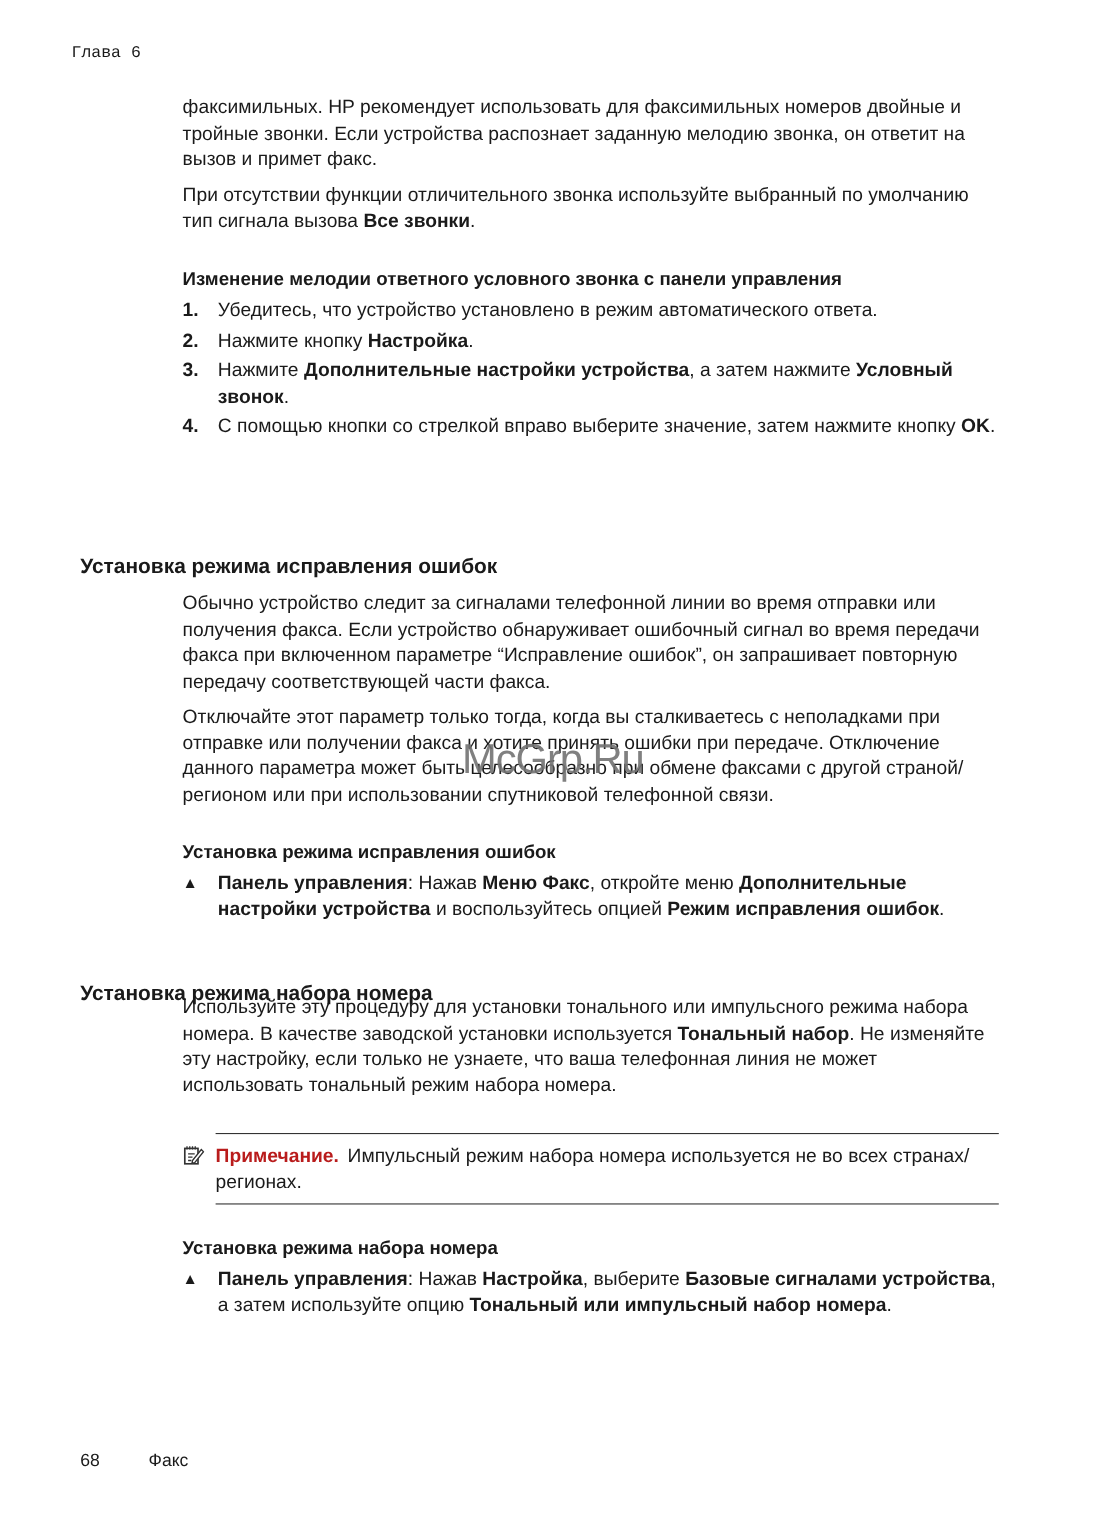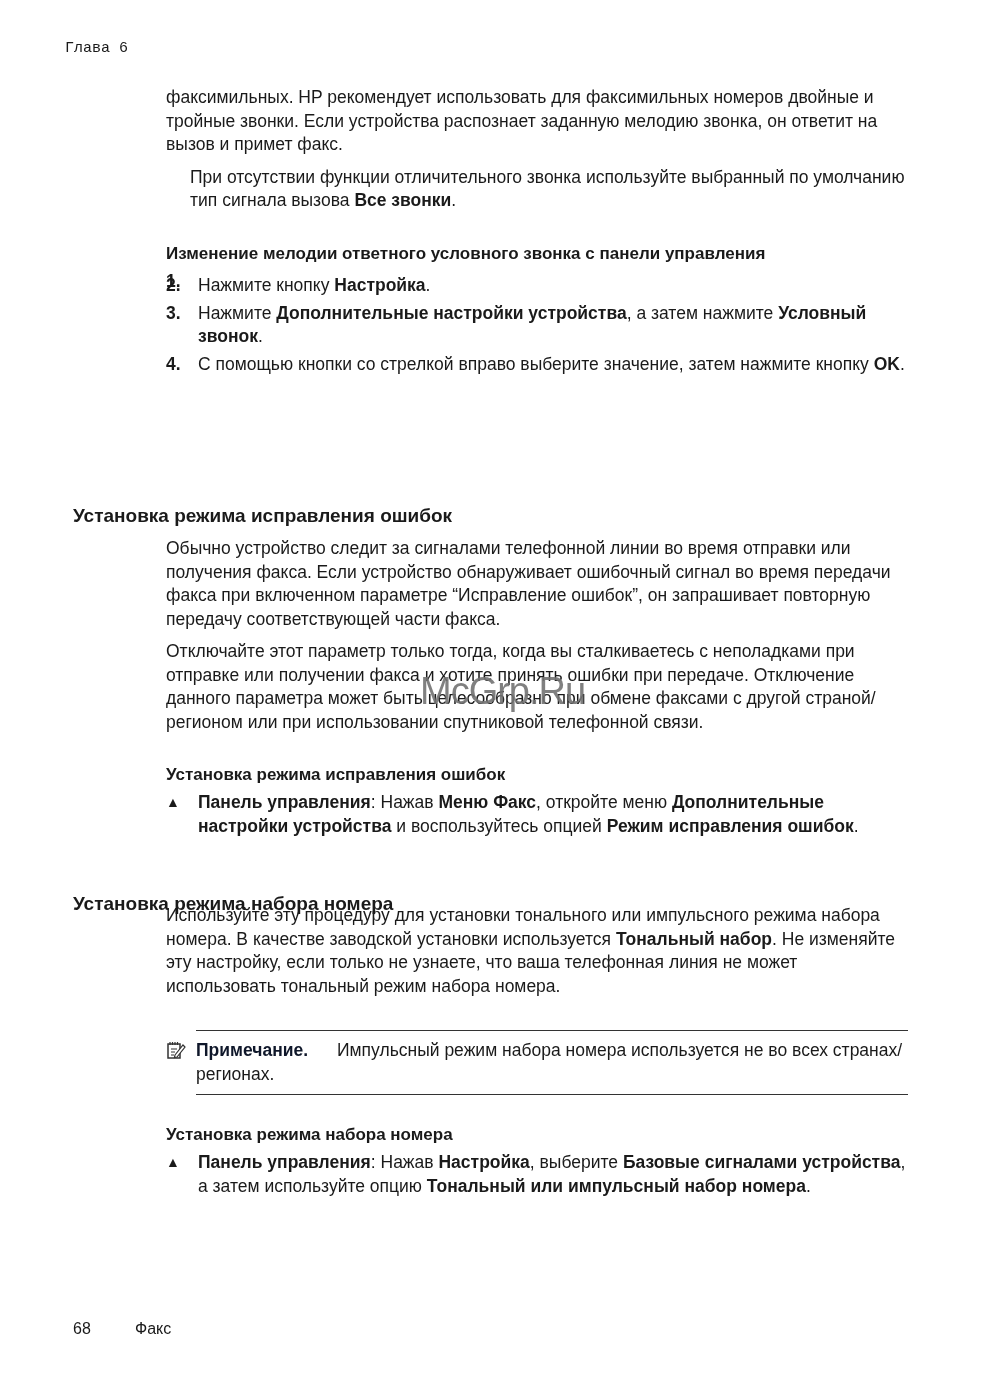--- a/index.html
+++ b/index.html
@@ -17,43 +17,44 @@
     .li { position: relative; padding-left: 32px; margin-bottom: 4px; }
     .li .num { position: absolute; left: 0; top: 0; font-weight: bold; }
     .li .sub { margin-top: 4px; }
     .tri { position: absolute; left: 0; top: 0; font-size: 14px; }
     .note {
       position: absolute; left: 196px; width: 712px;
       border-top: 1.5px solid #333; border-bottom: 1.5px solid #333;
       padding: 8px 0 8px 0; font-size: 17.5px; line-height: 23.5px;
     }
     .note-icon { position: absolute; left: -30px; top: 9px; width: 20px; height: 20px; }
-    .note-label { font-weight: bold; color: #0f172a; margin-right: 24px; }
+    .note-label { font-weight: bold; color: #b91c1c; margin-right: 3px; }
     .watermark {
       position: absolute; left: 420px; top: 670px; font-size: 38px; color: #737373;
       font-family: "Liberation Sans", sans-serif; opacity: 0.9; letter-spacing: -1px;
     }
     .footer-num { position: absolute; left: 73px; top: 1320px; font-size: 16px; }
     .footer-title { position: absolute; left: 135px; top: 1320px; font-size: 16px; }
   </style>
 </head>
 <body>
 
 <div class="page-header">Глава 6</div>
 
 <div class="block" style="top:86px;">
   <p>факсимильных. HP рекомендует использовать для факсимильных номеров двойные и тройные звонки. Если устройства распознает заданную мелодию звонка, он ответит на вызов и примет факс.</p>
-  <p style="margin-top:9px;margin-left:24px;"><span>При отсутствии функции отличительного звонка используйте выбранный по умолчанию тип сигнала вызова </span><b>Все звонки</b><span>.</span></p>
+  <p style="margin-top:9px;"><span>При отсутствии функции отличительного звонка используйте выбранный по умолчанию тип сигнала вызова </span><b>Все звонки</b><span>.</span></p>
 </div>
 
 <div class="h3" style="top:244px;">Изменение мелодии ответного условного звонка с панели управления</div>
 
 <div class="ol" style="top:270px;">
   <div class="li">
     <span class="num">1.</span>
+    <span>Убедитесь, что устройство установлено в режим автоматического ответа.</span>
   </div>
   <div class="li">
     <span class="num">2.</span>
     <span>Нажмите кнопку </span><b>Настройка</b><span>.</span>
   </div>
   <div class="li">
     <span class="num">3.</span>
     <span>Нажмите </span><b>Дополнительные настройки устройства</b><span>, а затем нажмите </span><b>Условный звонок</b><span>.</span>
   </div>
   <div class="li">

